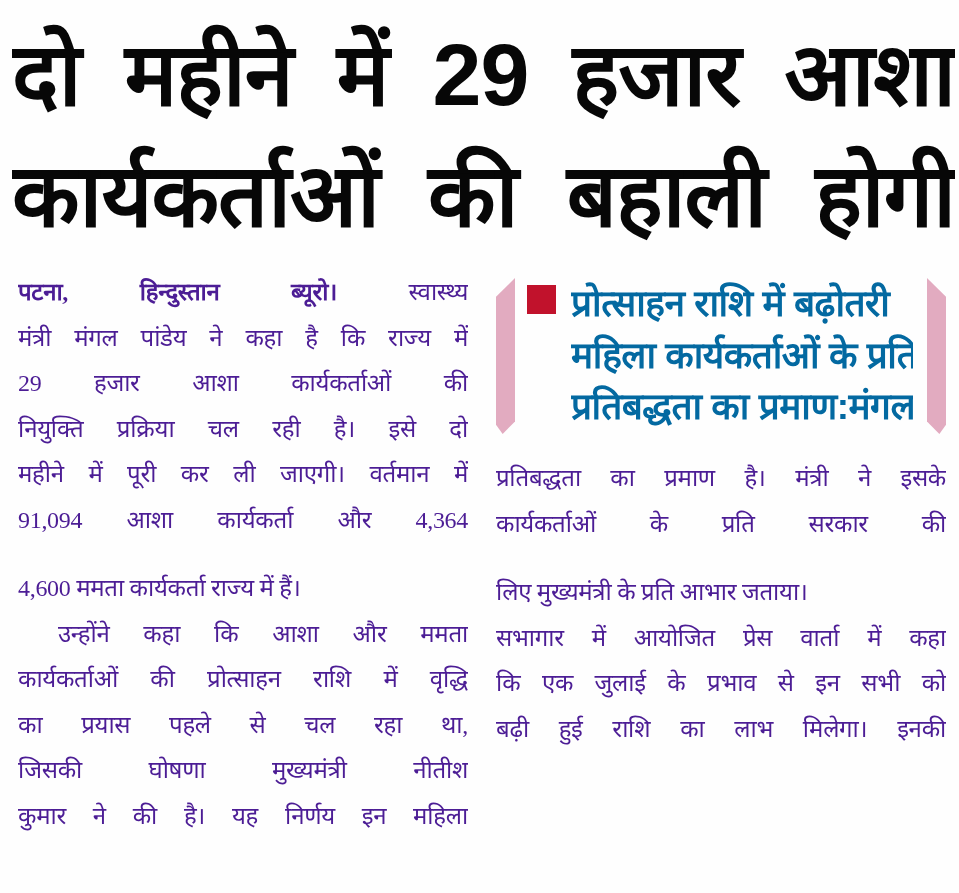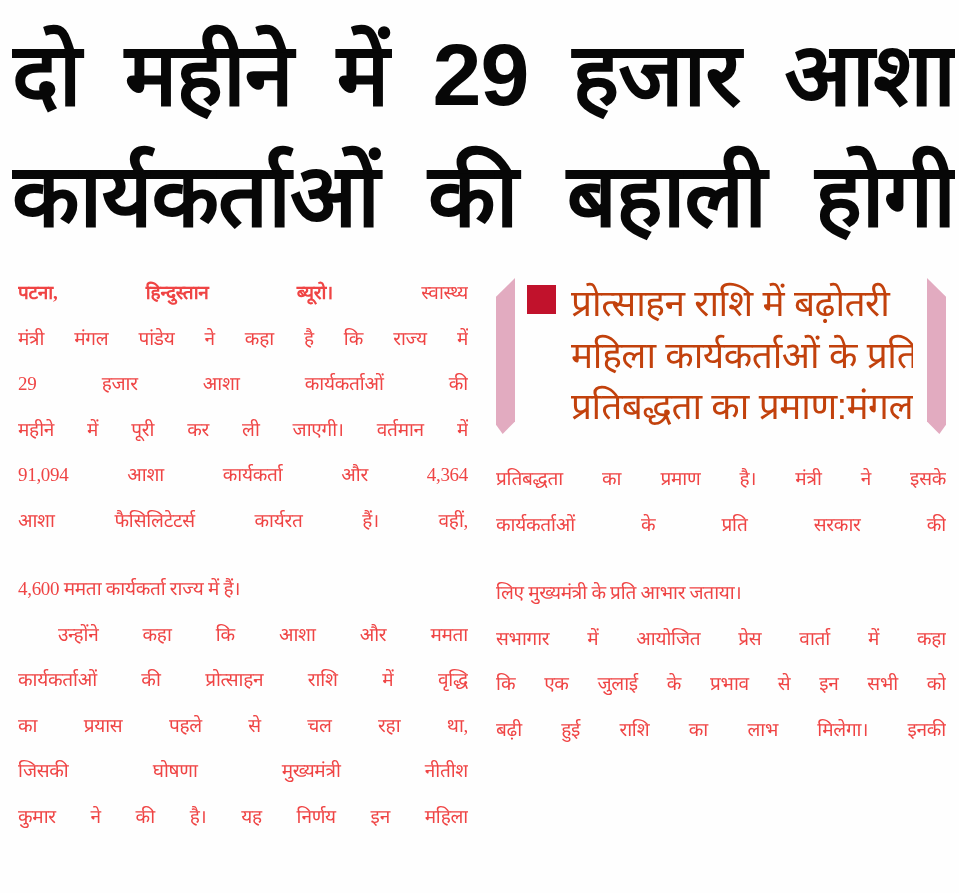--- a/index.html
+++ b/index.html
@@ -37,29 +37,29 @@
   .columns {
     display: flex;
     gap: 28px;
     padding: 14px 13px 0 18px;
   }
   .col {
     flex: 1 1 0;
     min-width: 0;
   }
   .bodyline {
-    font-size: 19px;
+    font-size: 24px;
     line-height: 45.5px;
     height: 45.5px;
     letter-spacing: -0.3px;
     white-space: nowrap;
     overflow: hidden;
     text-align: justify;
     text-align-last: justify;
-    color: #ef4444;
+    color: #4c1d95;
   }
   .bodyline.endline { text-align-last: left; margin-top: 23px; }
   .bodyline.indent  { text-indent: 40px; }
   .dateline-bold    { font-weight: bold; }
   
   .pullquote {
     display: flex;
     align-items: stretch;
     height: 156px;
     margin: 8px 0 22px 0;
@@ -81,24 +81,24 @@
     flex: none;
     width: 29px;
     height: 29px;
     margin: 7px 15px 0 0;
     background: var(--accent-red, #c1122c);
   }
   .pq-lines {
     flex: 1;
     min-width: 0;
     font-family: "Liberation Sans", "DejaVu Sans", sans-serif;
-    font-weight: normal;
+    font-weight: bold;
     font-size: 37px;
     line-height: 51.5px;
-    color: #c2410c;
+    color: #0369a1;
     letter-spacing: -0.5px;
   }
   .pq-line {
     white-space: nowrap;
     overflow: hidden;
   }
 </style>
 </head>
 <body>
 
@@ -113,23 +113,23 @@
 
     <div class="col">
       <div class="bodyline">
         <span class="dateline-bold">पटना, हिन्दुस्तान ब्यूरो।</span>
         <span>स्वास्थ्य</span>
       </div>
       <div>
 
       <div class="bodyline">मंत्री मंगल पांडेय ने कहा है कि राज्य में</div>
           <div class="bodyline">29 हजार आशा कार्यकर्ताओं की</div>
+          <div class="bodyline">नियुक्ति प्रक्रिया चल रही है। इसे दो</div>
           <div class="bodyline">महीने में पूरी कर ली जाएगी। वर्तमान में</div>
           <div class="bodyline">91,094 आशा कार्यकर्ता और 4,364</div>
-          <div class="bodyline">आशा फैसिलिटेटर्स कार्यरत हैं। वहीं,</div>
           <div class="bodyline endline">4,600 ममता कार्यकर्ता राज्य में हैं।</div>
           <div class="bodyline indent">उन्होंने कहा कि आशा और ममता</div>
           <div class="bodyline">कार्यकर्ताओं की प्रोत्साहन राशि में वृद्धि</div>
           <div class="bodyline">का प्रयास पहले से चल रहा था,</div>
           <div class="bodyline">जिसकी घोषणा मुख्यमंत्री नीतीश</div>
           <div class="bodyline">कुमार ने की है। यह निर्णय इन महिला</div>
         </div>
     </div>
 
     <div class="col">

